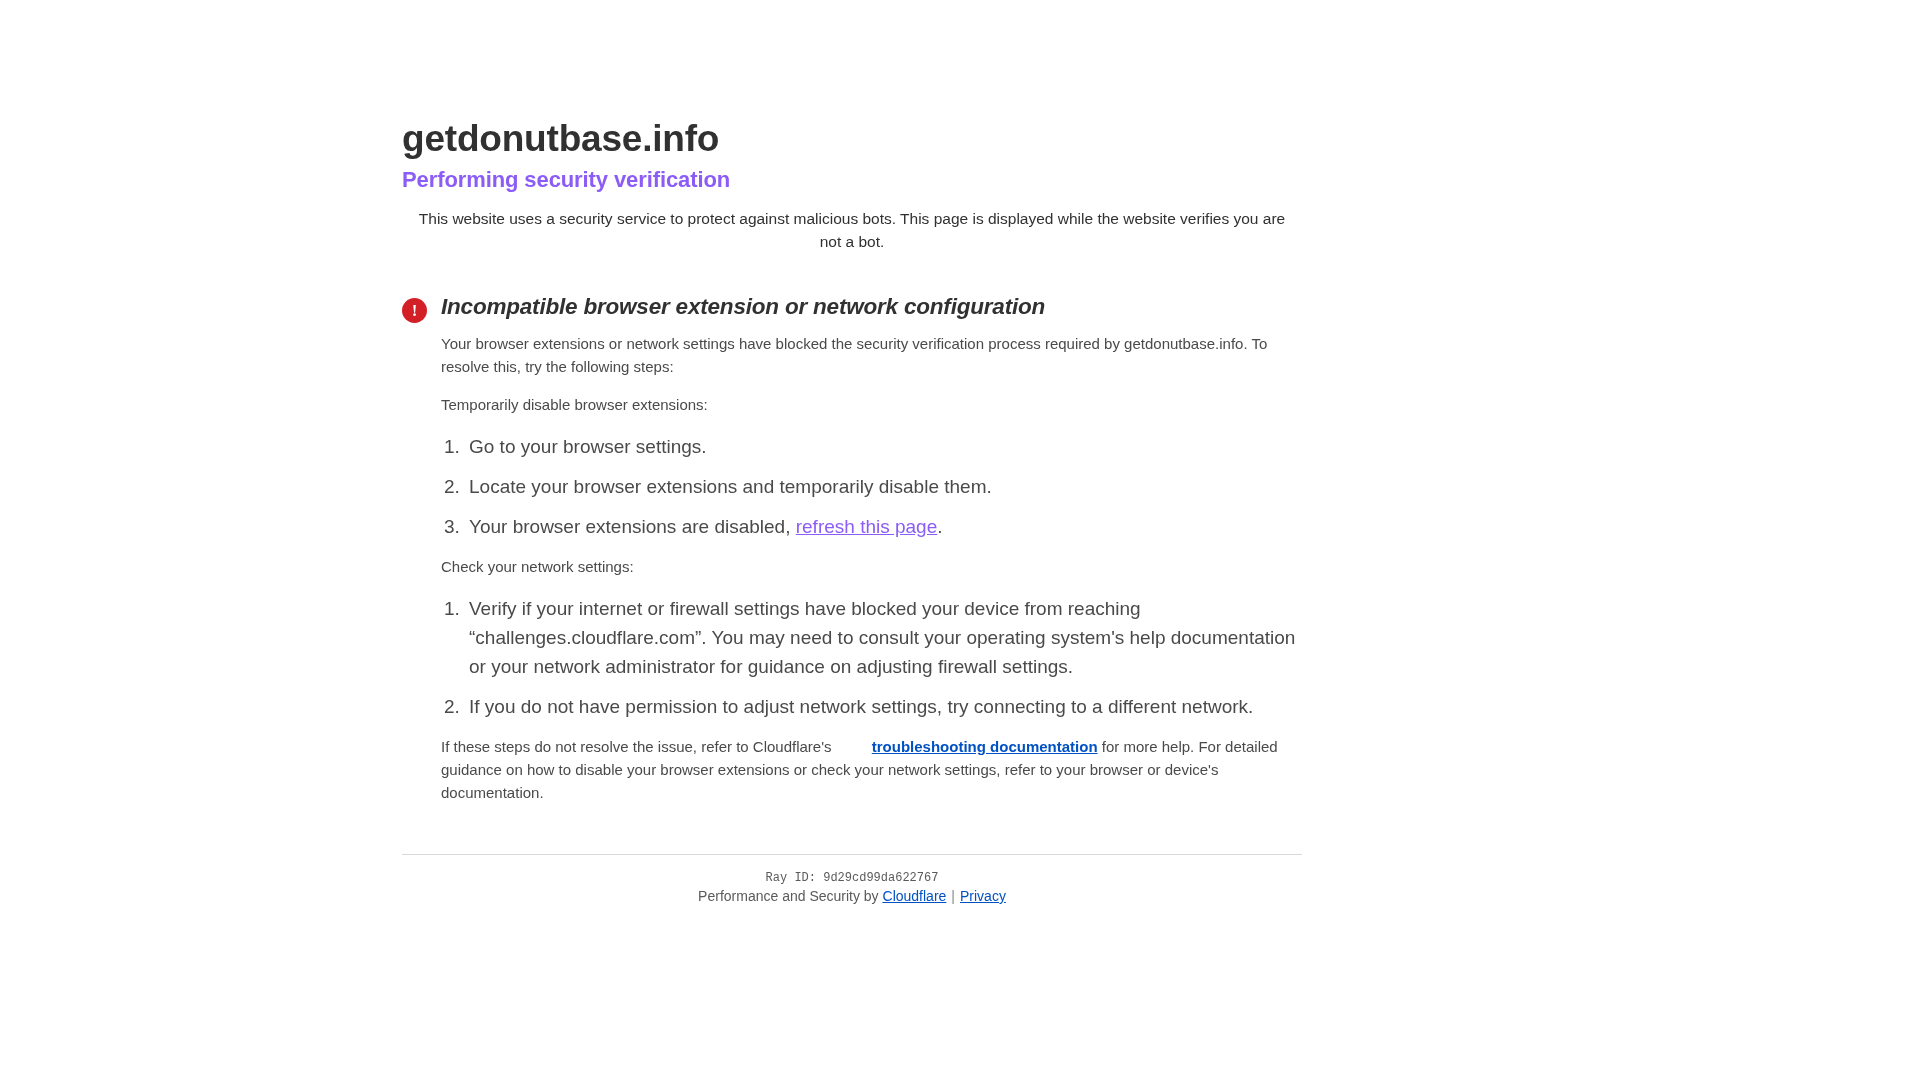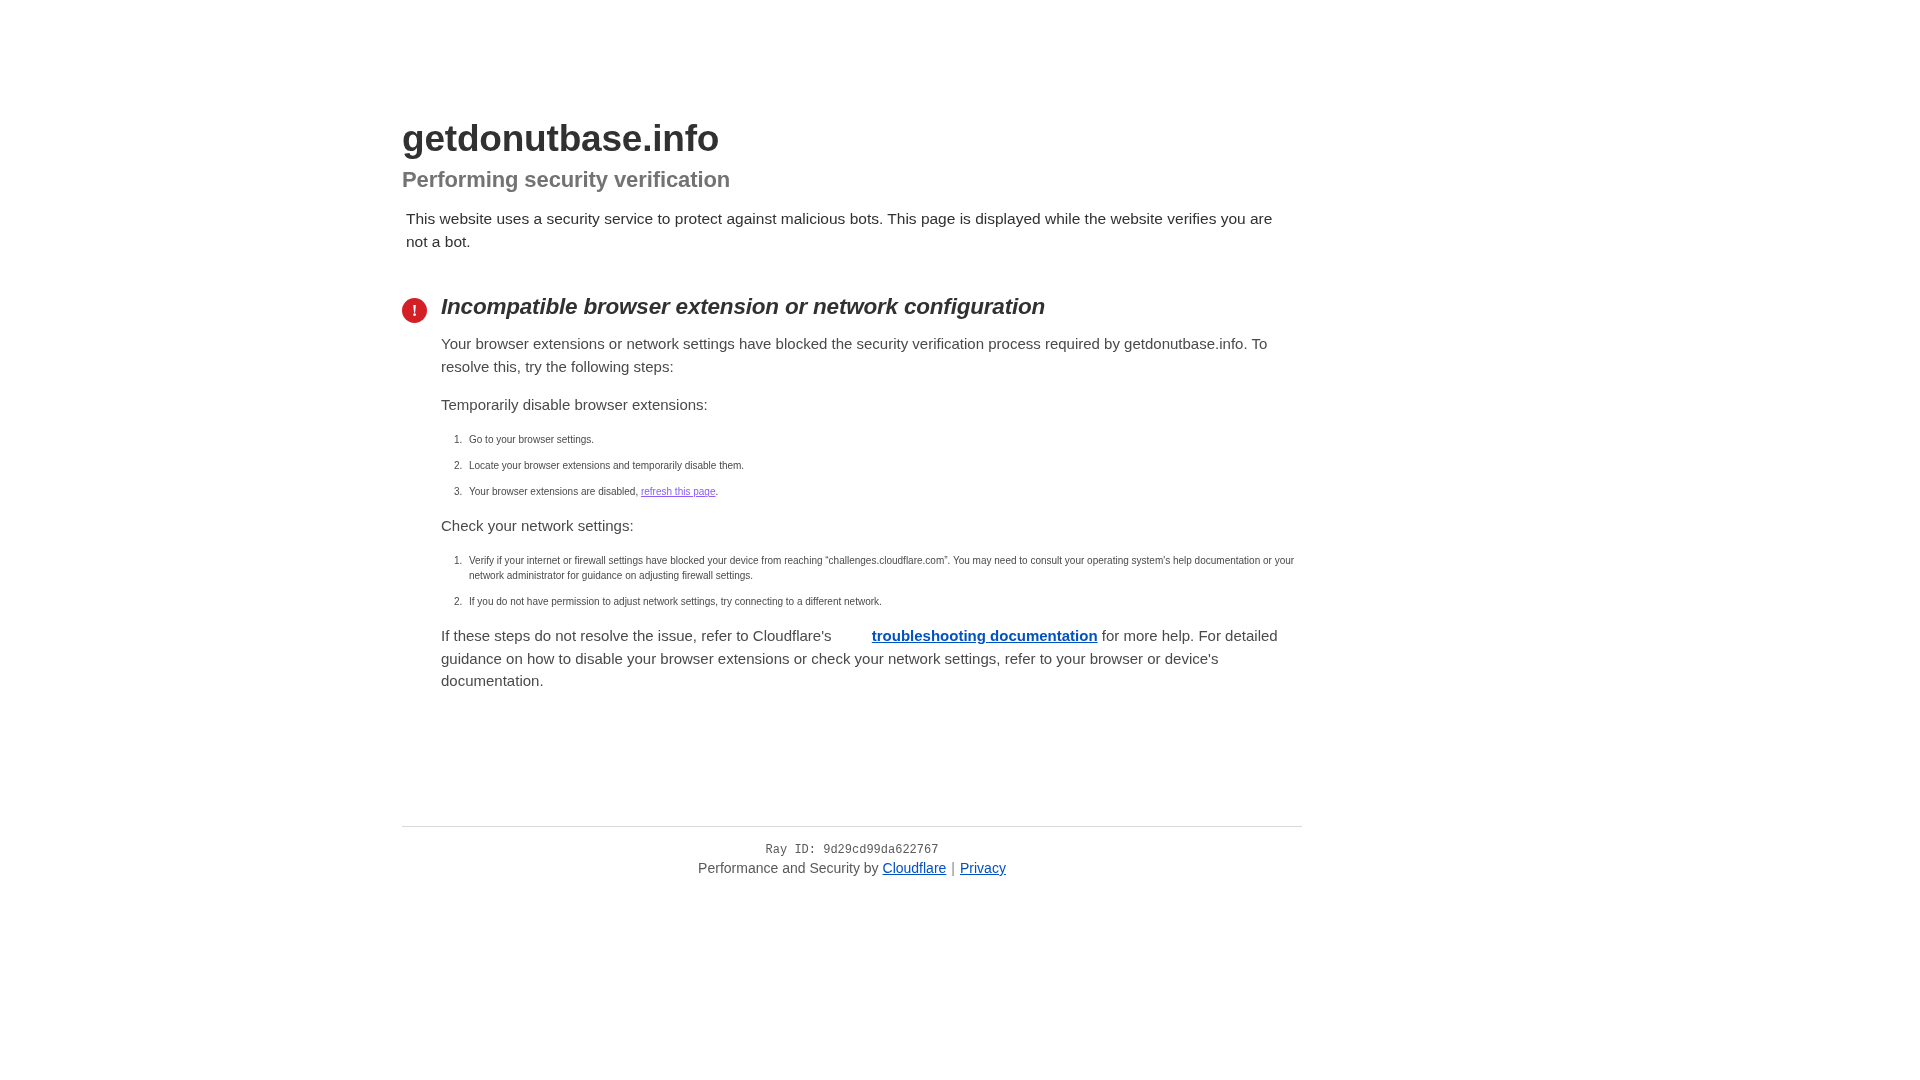--- a/index.html
+++ b/index.html
@@ -29,30 +29,31 @@
     font-size: 37px;
     line-height: 1.15;
     font-weight: bold;
     color: #313131;
     margin: 0 0 6px 0;
     letter-spacing: -0.2px;
   }
   .sub-title {
     font-size: 22px;
     font-weight: bold;
-    color: #737373;
+    color: #8b5cf6;
     margin: 0 0 14px 0;
     letter-spacing: -0.1px;
   }
   .intro {
     font-size: 15.5px;
     line-height: 1.5;
     color: #313131;
-    margin: 4px;
+    margin: 12px;
     max-width: 890px;
+    text-align: center;
   }
   .error-block {
     margin-top: 40px;
   }
   .error-head {
     display: flex;
     align-items: flex-start;
     gap: 14px;
   }
   .error-icon {
@@ -86,42 +87,42 @@
     font-size: 15px;
     line-height: 1.53;
     color: #4a4a4a;
     margin: 0 0 15px 0;
   }
   .error-body ol {
     margin: 0 0 15px 0;
     padding-left: 24px;
   }
   .error-body ol li {
-    font-size: 10px;
+    font-size: 19px;
     line-height: 1.53;
     color: #4a4a4a;
     margin-bottom: 11px;
     padding-left: 4px;
   }
   .error-body ol li:last-child {
     margin-bottom: 0;
   }
   a.inline-link {
     color: #8b5cf6;
     text-decoration: underline;
   }
   a.bold-link {
     color: #0051c3;
     font-weight: bold;
     text-decoration: underline;
     margin-left: 36px;
   }
   .footer {
     position: absolute;
-    top: 826px;
+    top: 854px;
     left: 0;
     width: 900px;
     border-top: 1px solid #d9d9d9;
     padding-top: 16px;
     text-align: center;
   }
   .footer .ray {
     font-size: 12px;
     color: #5a5a5a;
     font-family: "Liberation Mono", monospace;

